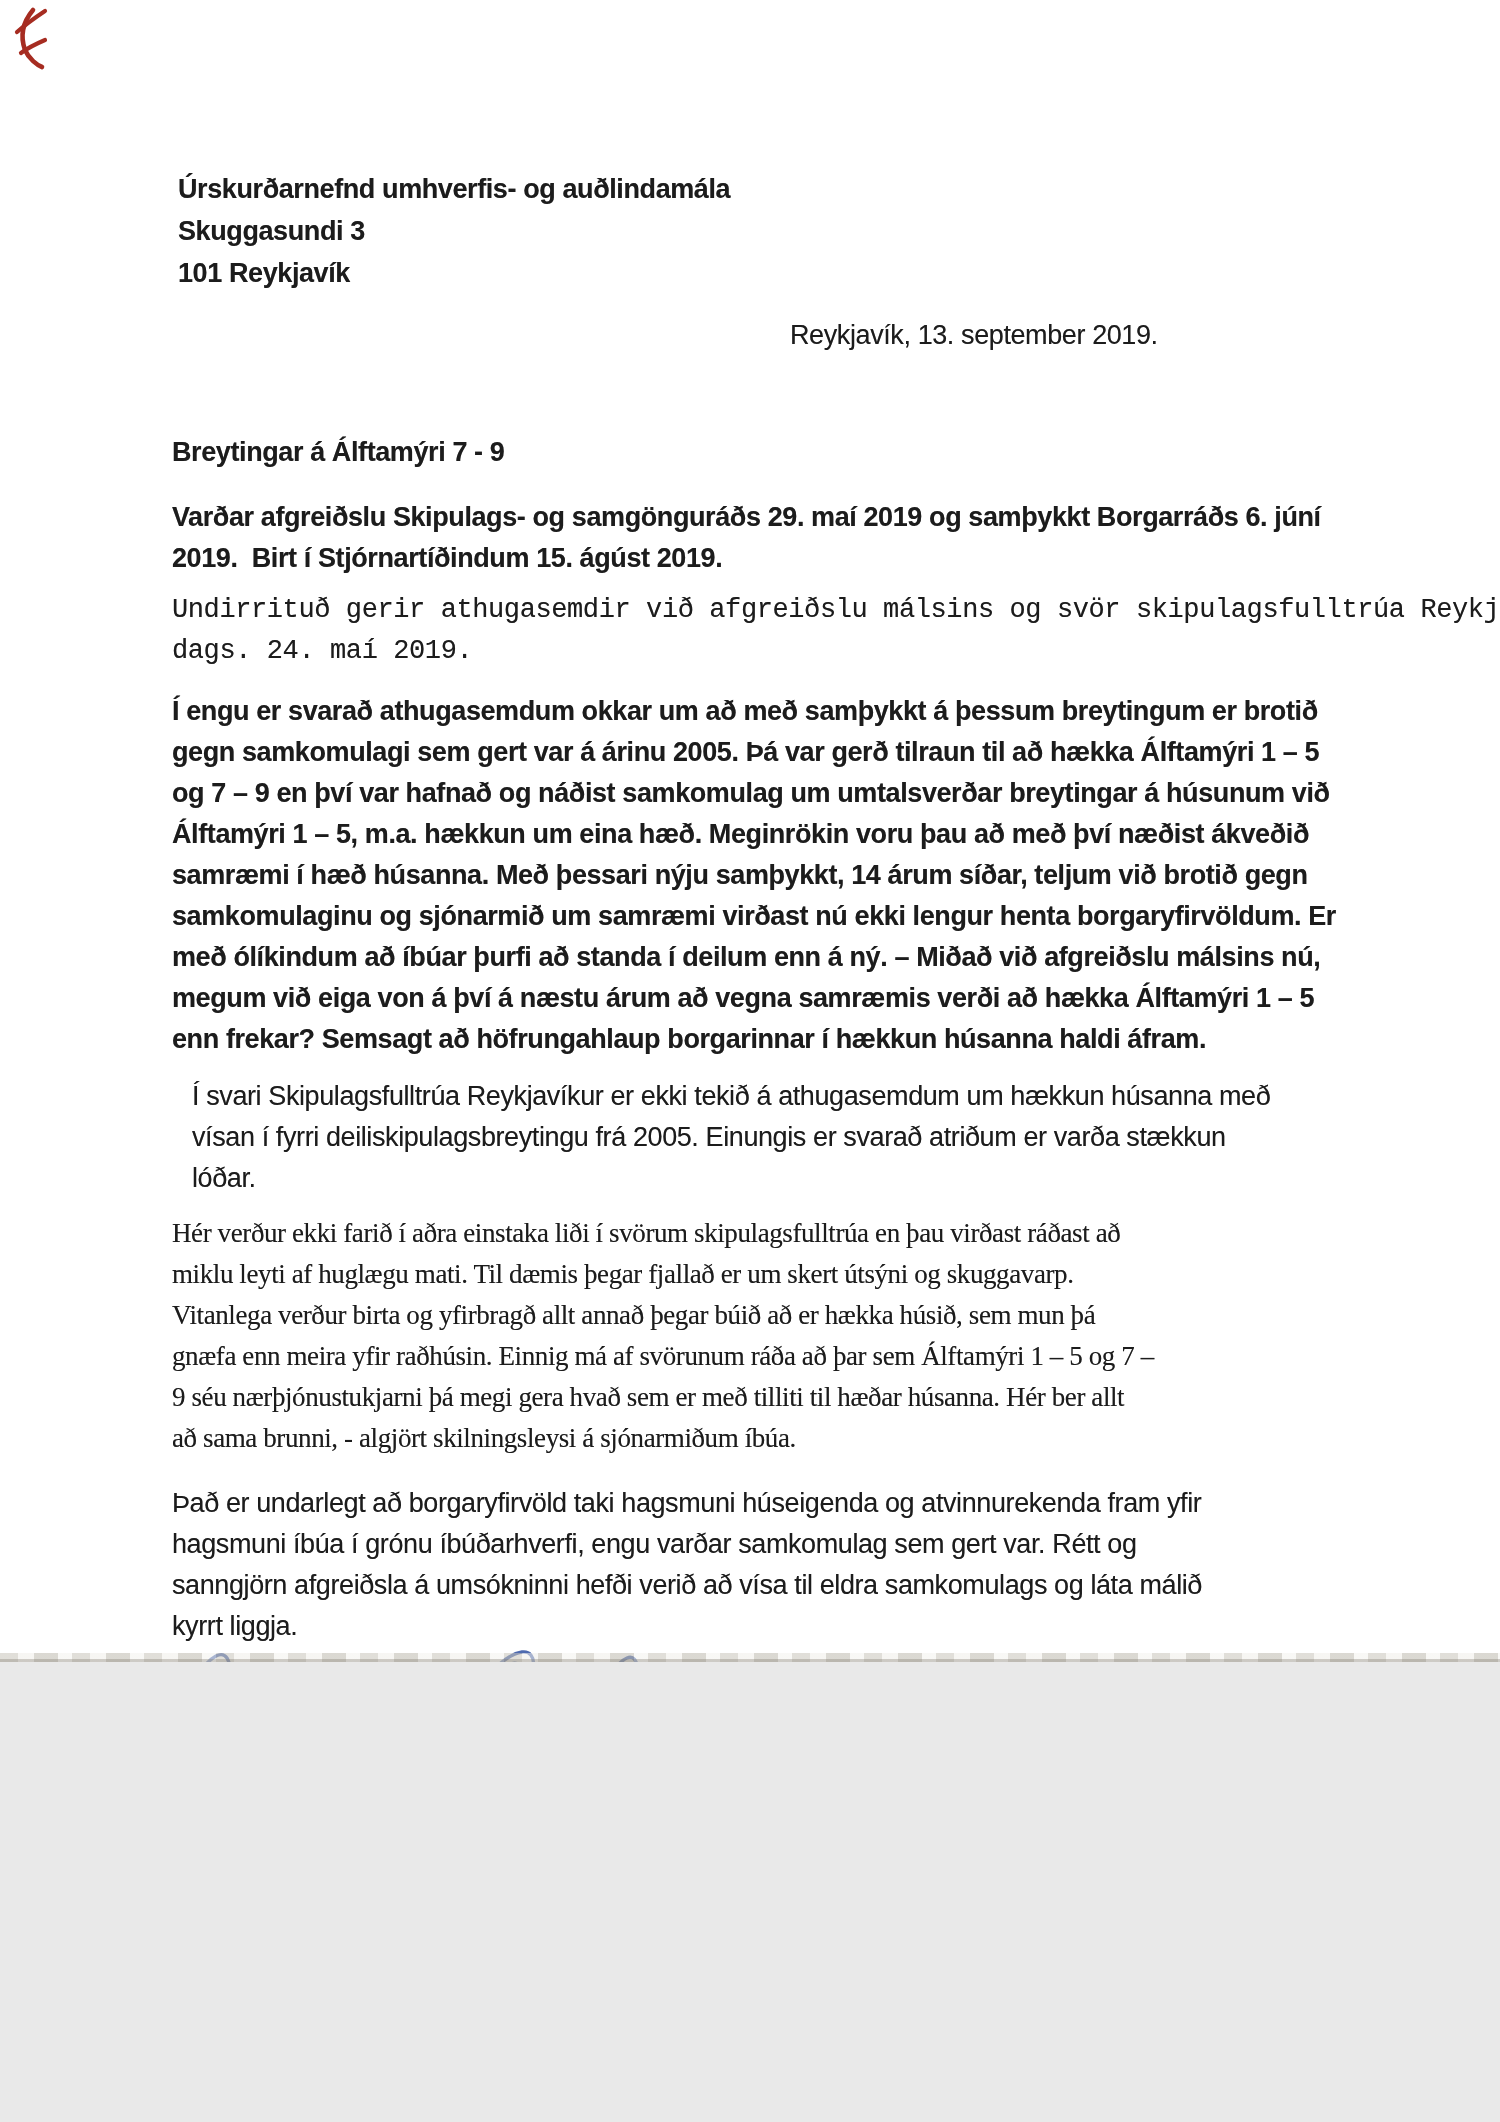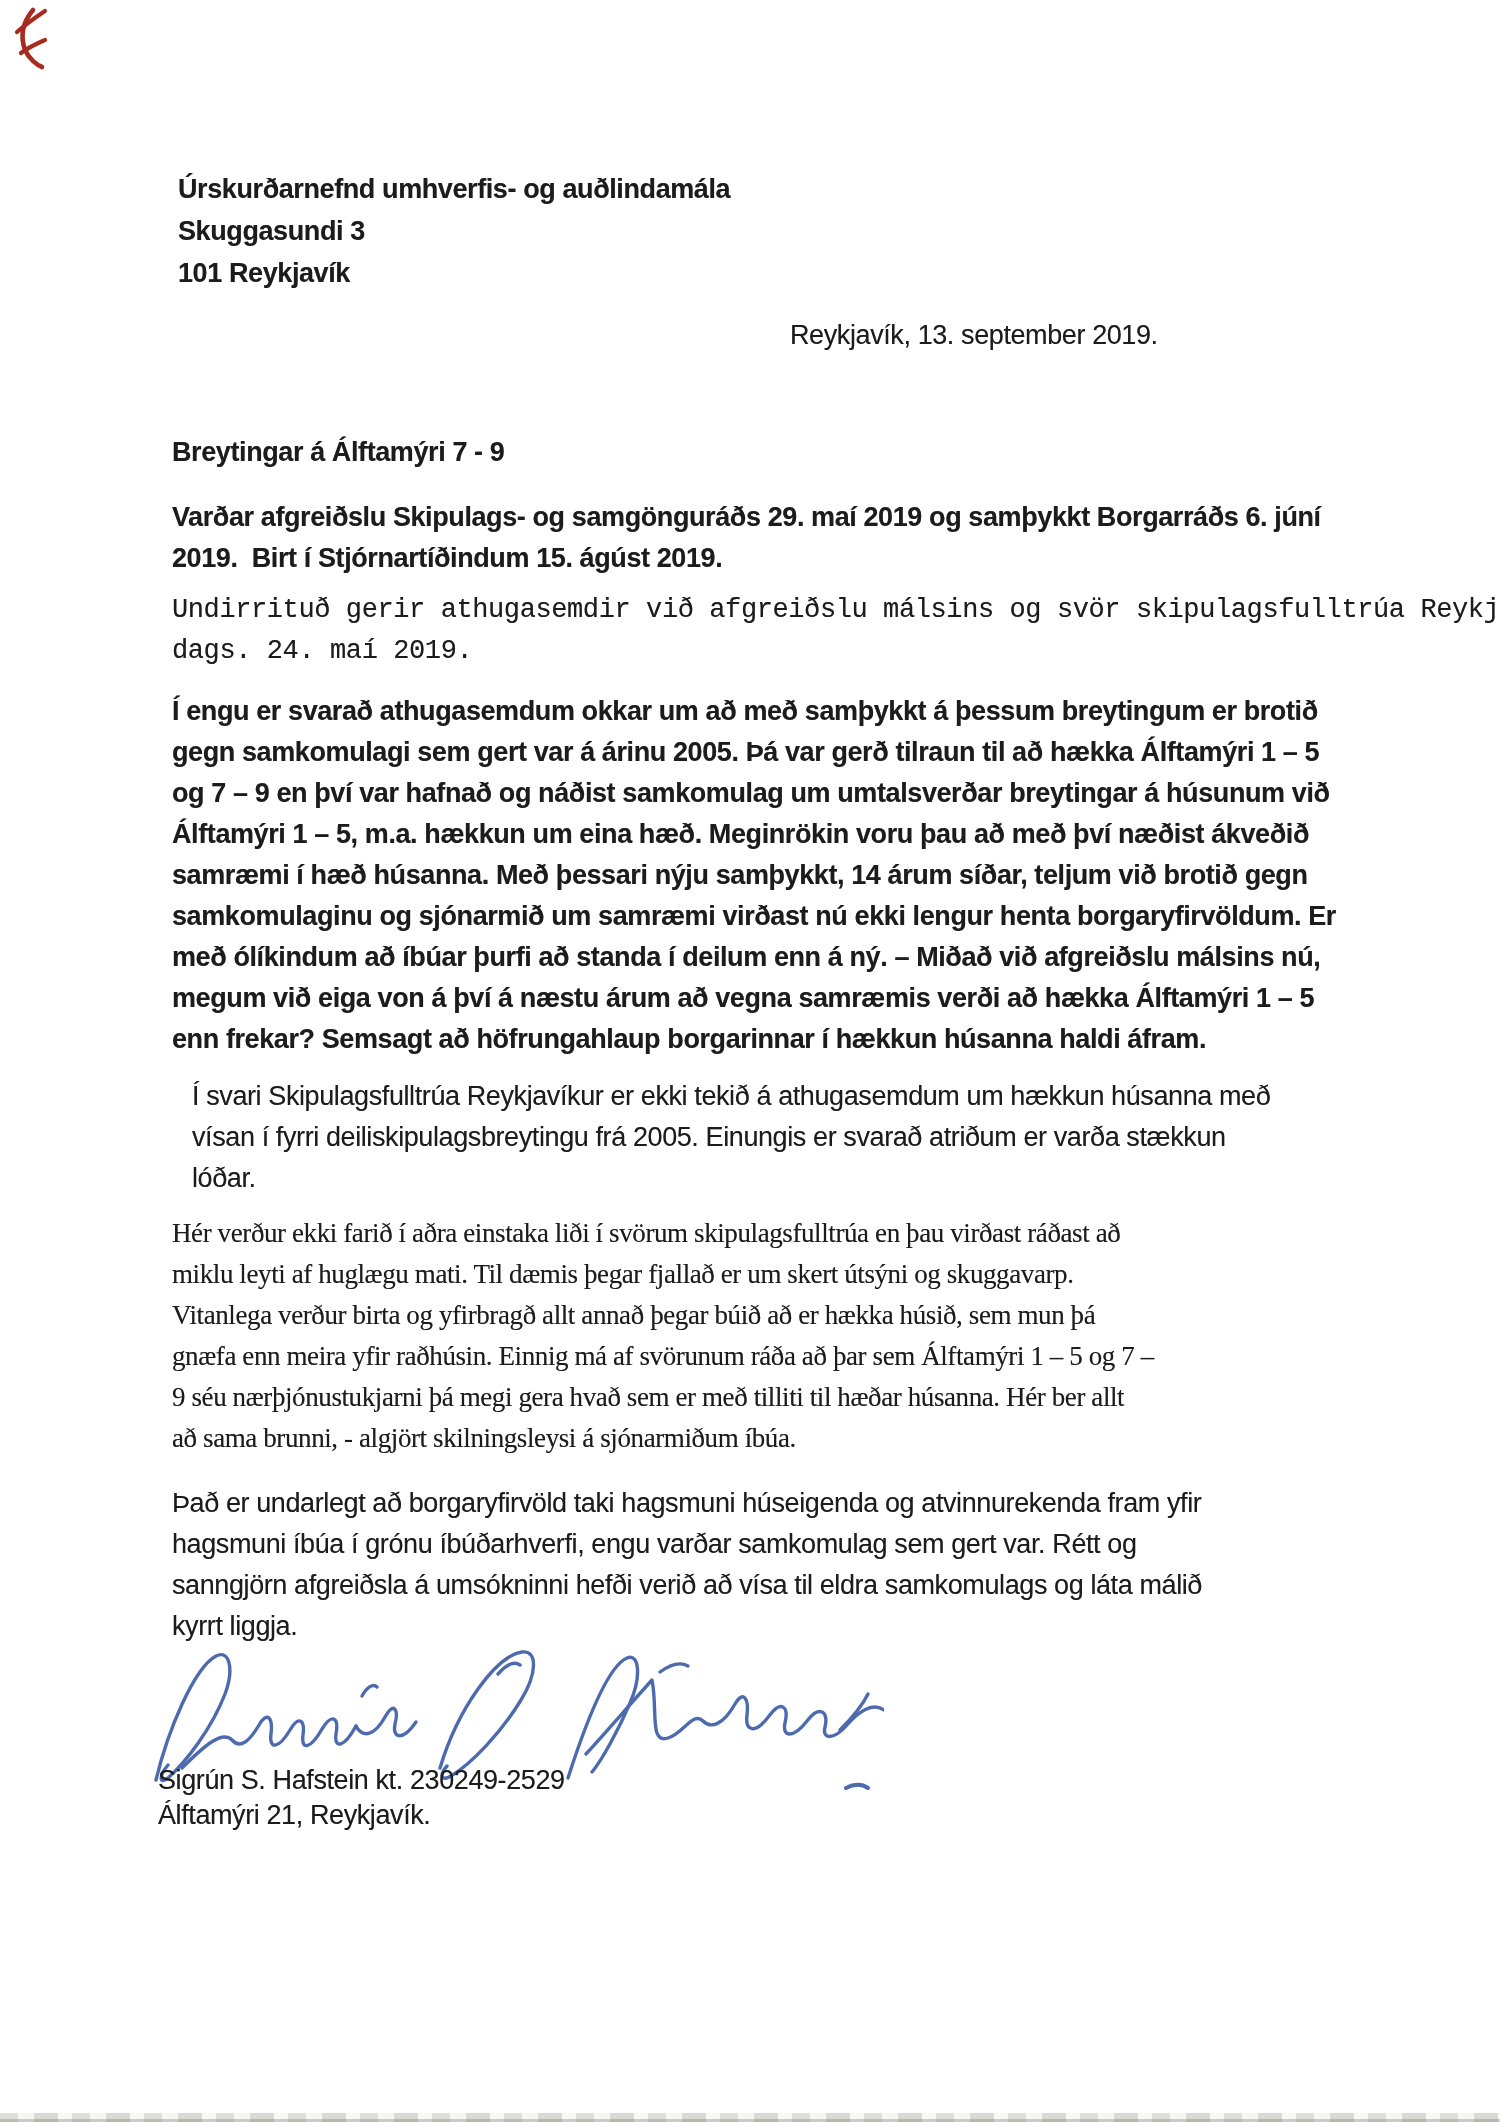--- a/index.html
+++ b/index.html
@@ -1,19 +1,19 @@
 <!DOCTYPE html>
 <html><head>
 <meta charset="utf-8">
 <style>
   html, body { margin: 0; padding: 0; background: #e9e9e9; }
   .page {
     position: relative;
     width: 1500px;
-    height: 2122px;
+    height: 1662px;
     background: #ffffff;
     font-family: "Liberation Sans", sans-serif;
     color: #1c1c1c;
     overflow: hidden;
   }
   .block {
     position: absolute;
     white-space: pre;           
     font-size: 27px;
     line-height: 41px;

